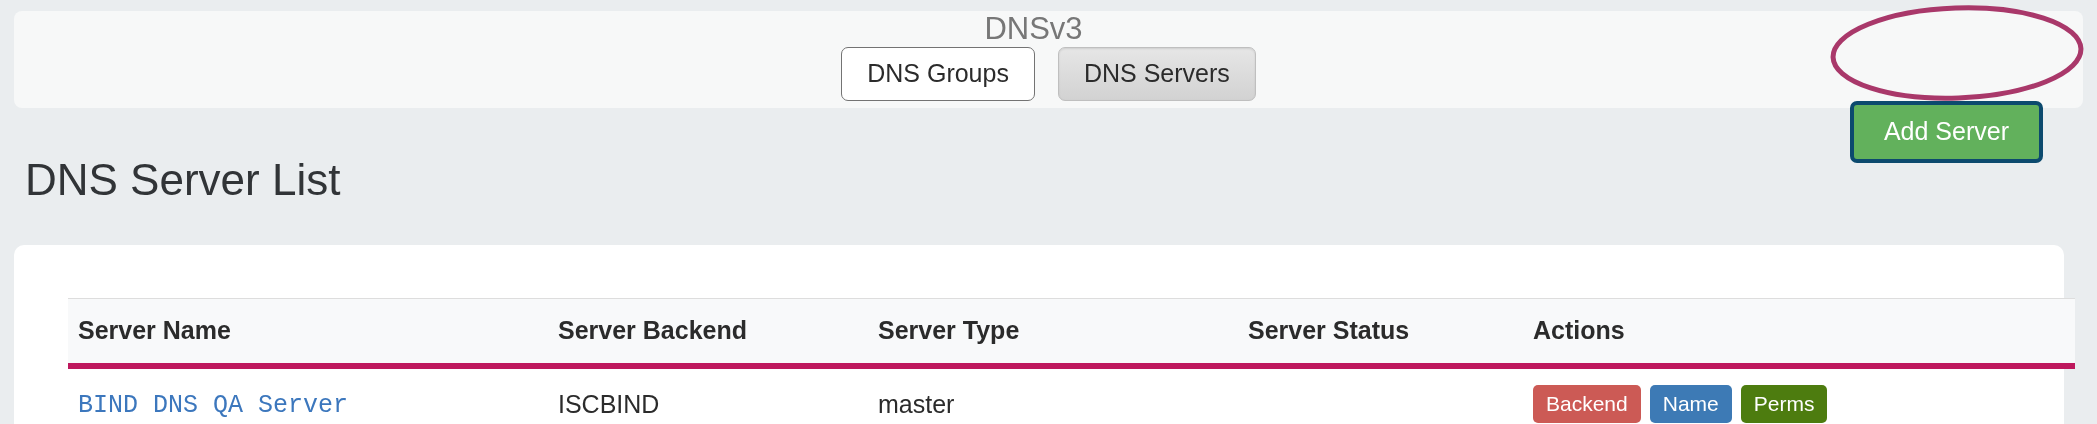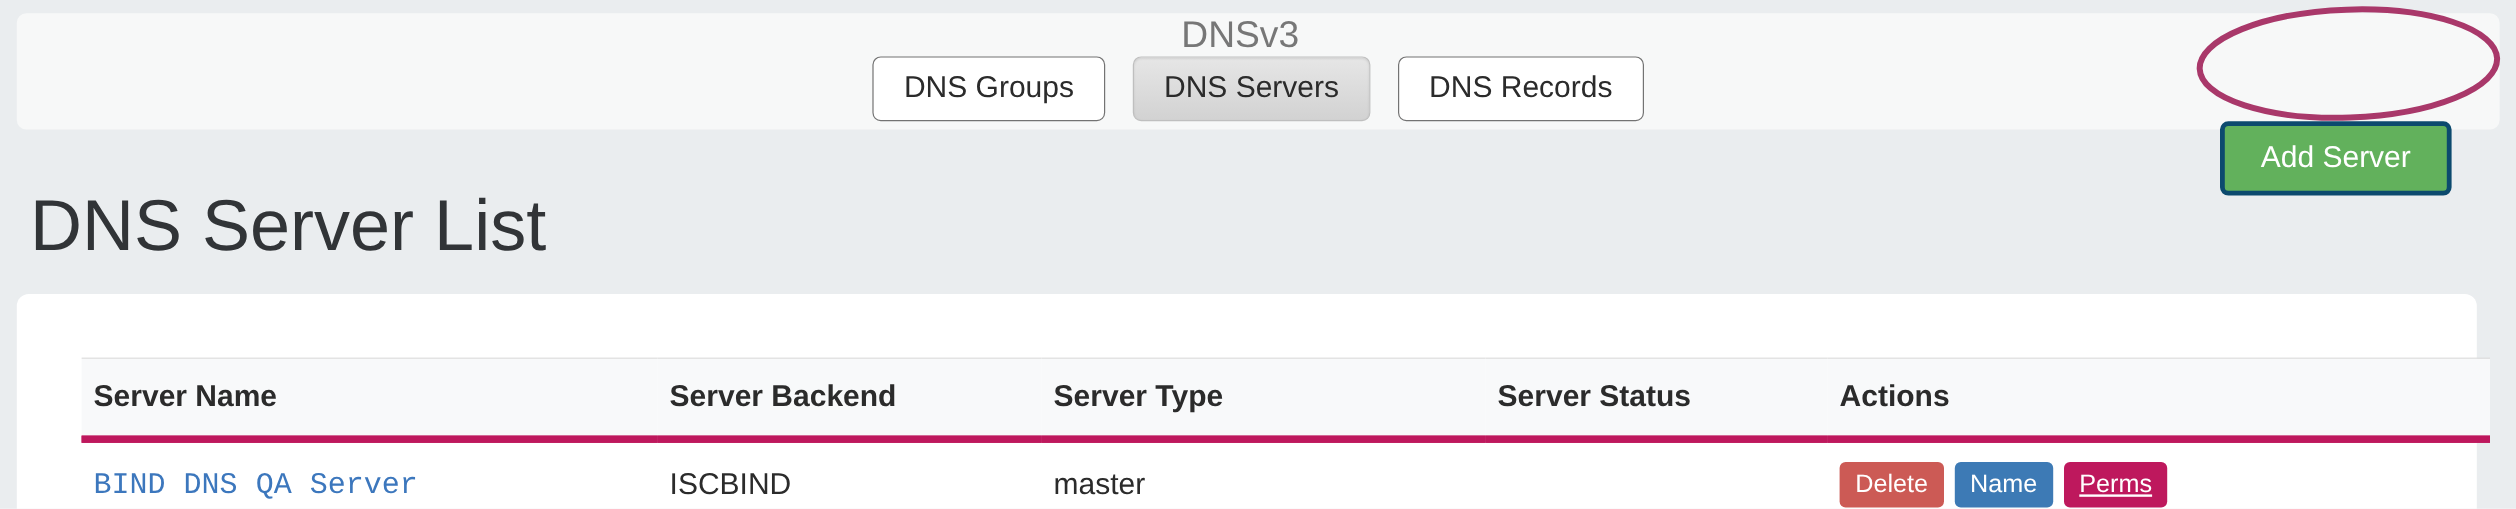--- a/index.html
+++ b/index.html
@@ -90,21 +90,21 @@
     height: 98px;
     pointer-events: none;
     z-index: 40;
   }
 
   
   .page-title {
     position: absolute;
     left: 25px;
     top: 158px;
-    font-size: 60px;
+    font-size: 44px;
     font-weight: 400;
     color: #313437;
     line-height: 1;
     white-space: nowrap;
   }
 
   
   .card {
     position: absolute;
     left: 14px;
@@ -168,32 +168,31 @@
     border: none;
     border-radius: 5px;
     padding: 8px 13px 9px 13px;
     line-height: 1;
     cursor: pointer;
     white-space: nowrap;
     font-family: "Liberation Sans", sans-serif;
   }
   .abtn-delete { background: #cc5a55; }
   .abtn-push   { background: #3d7ab5; }
-  .abtn-perms  { background: #be185d; text-decoration: underline; }
+  .abtn-perms  { background: #4d7c0f; }
 </style>
 </head>
 <body>
 
 <div class="navbar">
   <div class="brand">DNSv3</div>
 
   <div class="nav-btns">
     <button class="nav-btn">DNS Groups</button>
     <button class="nav-btn active">DNS Servers</button>
-    <button class="nav-btn">DNS Records</button>
   </div>
 
   <div class="nav-right">
     <button class="btn-add">Add Server</button>
   </div>
 </div>
 
 <svg class="annot-ellipse" viewBox="0 0 256 98">
   <ellipse cx="128" cy="49" rx="124" ry="45" fill="none" stroke="#a9386a" stroke-width="5" transform="rotate(-2 128 49)"></ellipse>
 </svg>
@@ -215,21 +214,21 @@
       <tbody>
         <tr>
           <td class="col-name">
             <a class="srv-link">BIND DNS QA Server</a>
           </td>
           <td class="col-back">ISCBIND</td>
           <td class="col-type">master</td>
           <td class="col-status"></td>
           <td class="col-act">
             <div class="actions">
-              <button class="abtn abtn-delete">Delete</button>
+              <button class="abtn abtn-delete">Backend</button>
               <button class="abtn abtn-push">Name</button>
               <button class="abtn abtn-perms">Perms</button>
             </div>
           </td>
         </tr>
       </tbody>
     </table>
   </div>
 </div>
 

